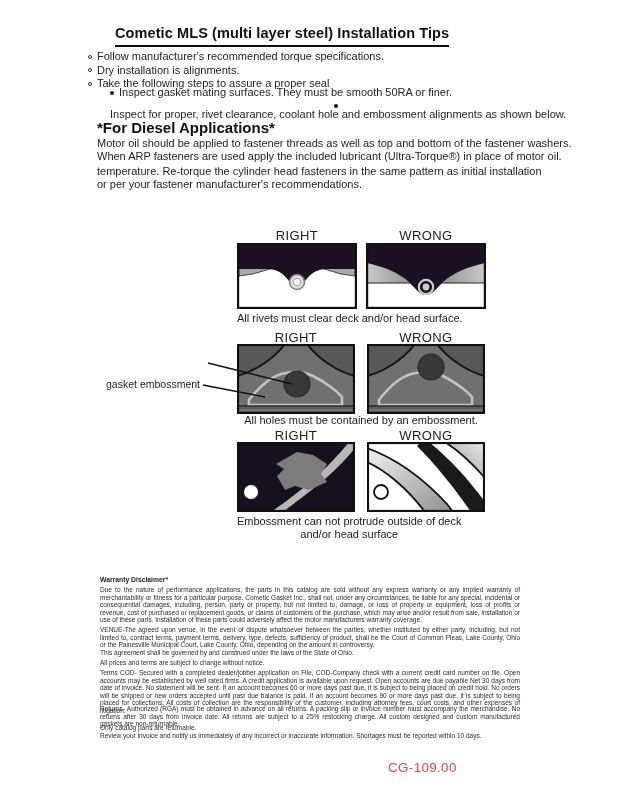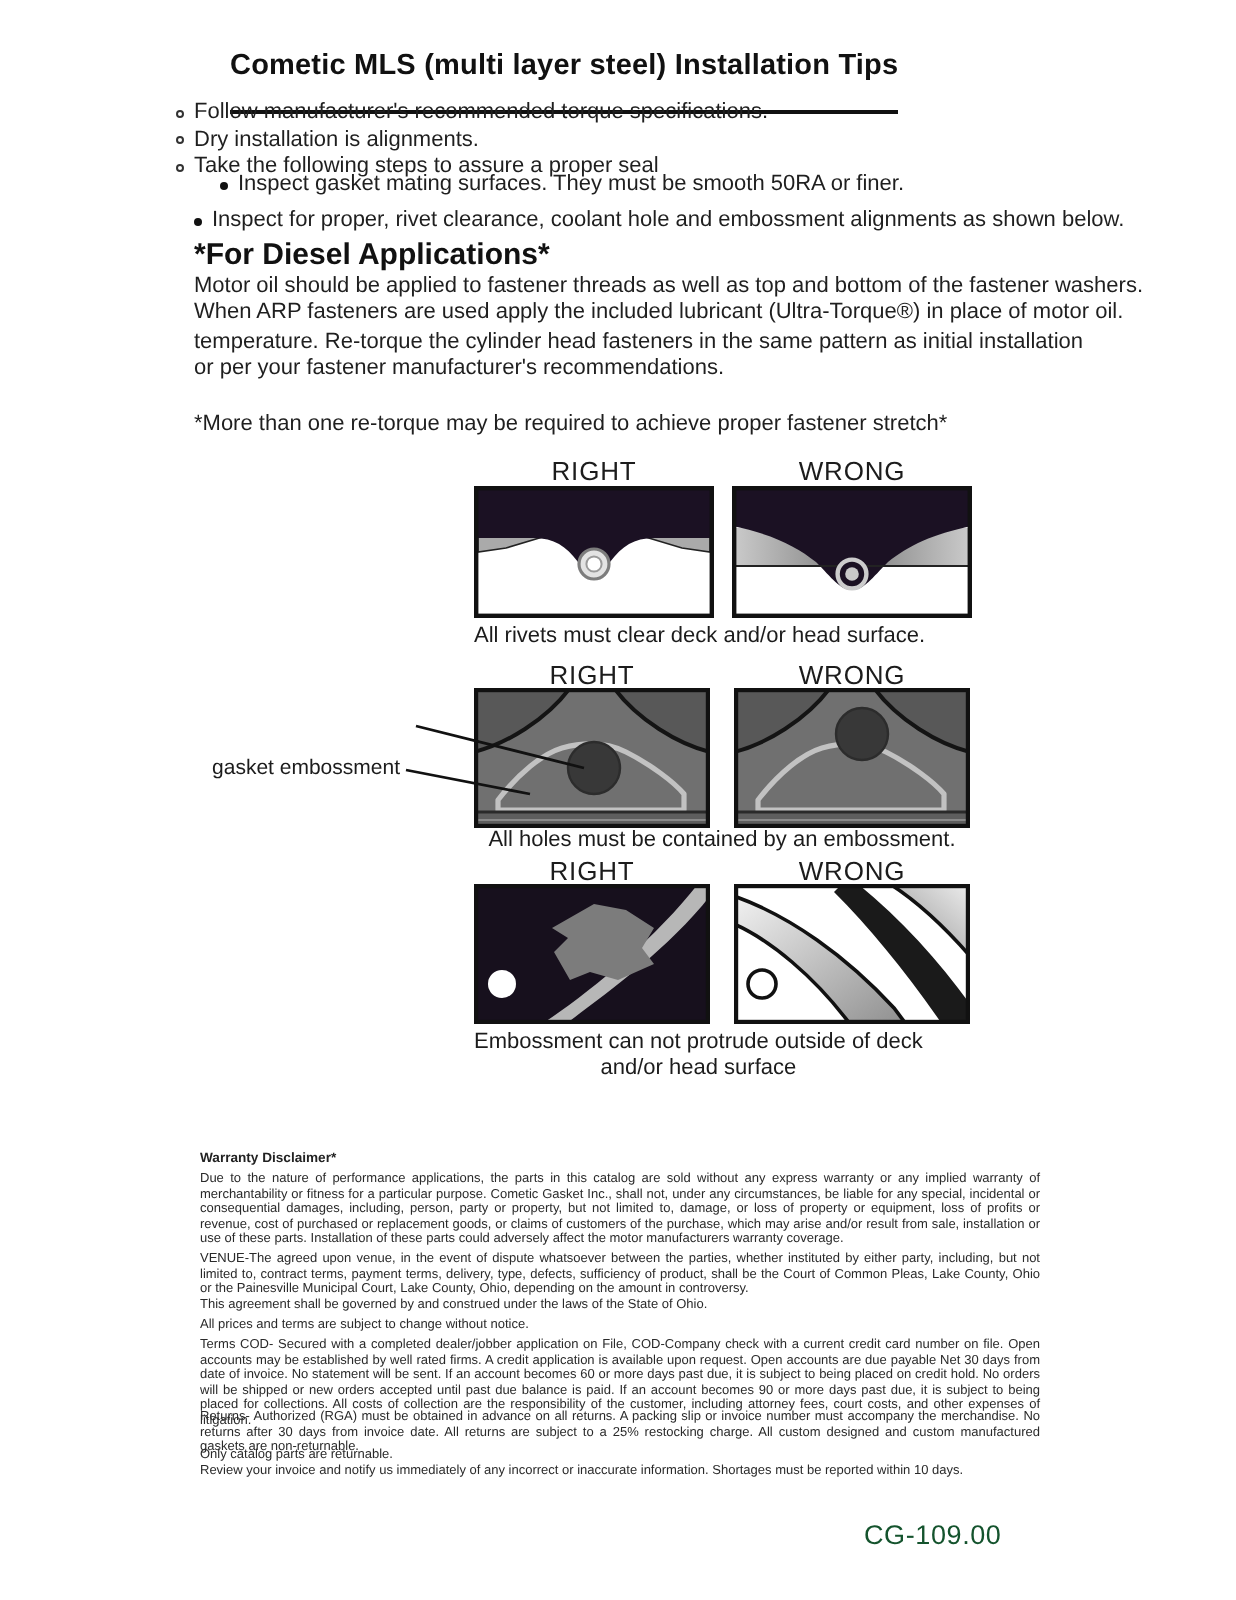--- a/index.html
+++ b/index.html
@@ -5,42 +5,42 @@
   * { margin:0; padding:0; box-sizing:border-box; }
   html,body { background:#ffffff; }
   .page {
     position:relative; width:618px; height:800px; background:#ffffff;
     font-family:"Liberation Sans","DejaVu Sans",sans-serif; color:#1f1f1f;
     overflow:hidden;
   }
   .abs { position:absolute; }
   .title {
     font-size:14.5px; font-weight:bold; color:#111;
-    border-bottom:2px solid #111; padding-bottom:14px; display:inline-block;
+    border-bottom:2px solid #111; padding-bottom:4px; display:inline-block;
     letter-spacing:0.1px;
   }
   .body-line { font-size:11px; line-height:13px; white-space:nowrap; }
   .bullet-row { display:flex; align-items:center; }
   .circ {
     width:4px; height:4px; border:1px solid #333; border-radius:50%;
     display:inline-block; margin-right:5px; flex:0 0 auto;
   }
   .dot {
     width:4px; height:4px; background:#111; border-radius:50%;
     display:inline-block; margin-right:5px; flex:0 0 auto;
   }
   .h2 { font-size:15px; font-weight:bold; color:#111; }
   .para { font-size:11px; line-height:12.8px; }
   .fig-label { font-size:13px; text-align:center; color:#1c1c1c; letter-spacing:0.4px; }
   .fig-caption { font-size:11px; color:#1c1c1c; }
   .callout { font-size:10.5px; line-height:11.5px; text-align:right; color:#1c1c1c; }
   .fine { font-size:6.5px; line-height:7.6px; color:#2a2a2a; text-align:justify; width:420px; }
   .fine-h { font-size:6.8px; font-weight:bold; color:#222; }
   .fine-s { text-align:left; }
-  .footer-code { font-size:13.5px; color:#14532d; letter-spacing:0.3px;margin-left:44px; }
+  .footer-code { font-size:13.5px; color:#ef4444; letter-spacing:0.3px; }
   svg { display:block; }
 </style>
 </head>
 <body>
 
 <div class="page">
 
   <div class="abs" style="left:115px; top:24px;">
     <span class="title">Cometic MLS (multi layer steel) Installation Tips</span>
   </div>
@@ -54,35 +54,34 @@
     <span class="body-line">Dry installation is alignments.</span>
   </div>
   <div class="abs bullet-row" style="left:88px; top:77px;">
     <span class="circ"></span>
     <span class="body-line">Take the following steps to assure a proper seal</span>
   </div>
   <div class="abs bullet-row" style="left:110px; top:86px;">
     <span class="dot"></span>
     <span class="body-line">Inspect gasket mating surfaces.  They must be smooth 50RA or finer.</span>
   </div>
-  <div class="abs bullet-row" style="left:97px; top:104px;">
+  <div class="abs bullet-row" style="left:110px; top:104px;flex-direction:column;">
     <span class="dot"></span>
     <span class="body-line">Inspect for proper, rivet clearance, coolant hole and embossment alignments as shown below.</span>
   </div>
 
   <div class="abs h2" style="left:97px; top:119px;">*For Diesel Applications*</div>
   <div class="abs para" style="left:97px; top:137px;">
     <div>Motor oil should be applied to fastener threads as well as top and bottom of the fastener washers.</div>
     <div>When ARP fasteners are used apply the included lubricant (Ultra-Torque®) in place of motor oil.</div>
   </div>
   <div class="abs para" style="left:97px; top:165px;">
     <div>temperature. Re-torque the cylinder head fasteners in the same pattern as initial installation</div>
     <div>or per your fastener manufacturer's recommendations.</div>
   </div>
-  <div class="abs para" style="left:97px; top:206px;">*More than one re-torque may be required to achieve proper fastener stretch*</div>
 
   <div class="abs fig-label" style="left:237px; top:228px; width:120px;">RIGHT</div>
   <div class="abs fig-label" style="left:366px; top:228px; width:120px;">WRONG</div>
 
   <div class="abs" style="left:237px; top:243px;">
     <svg width="120" height="66" viewBox="0 0 120 66">
       <rect x="0" y="0" width="120" height="66" fill="#ffffff"></rect>
       <polygon points="2,25 36,25 16,31 2,33" fill="#aaaaaa" stroke="#222" stroke-width="0.8"></polygon>
       <polygon points="118,25 84,25 104,31 118,33" fill="#aaaaaa" stroke="#222" stroke-width="0.8"></polygon>
       <path d="M0,0 H120 V26 H90 C80,26 74,30 68,38 C64,44 62,47 60,47 C58,47 56,44 52,38 C46,30 40,26 30,26 H0 Z" fill="#1b1123"></path>

